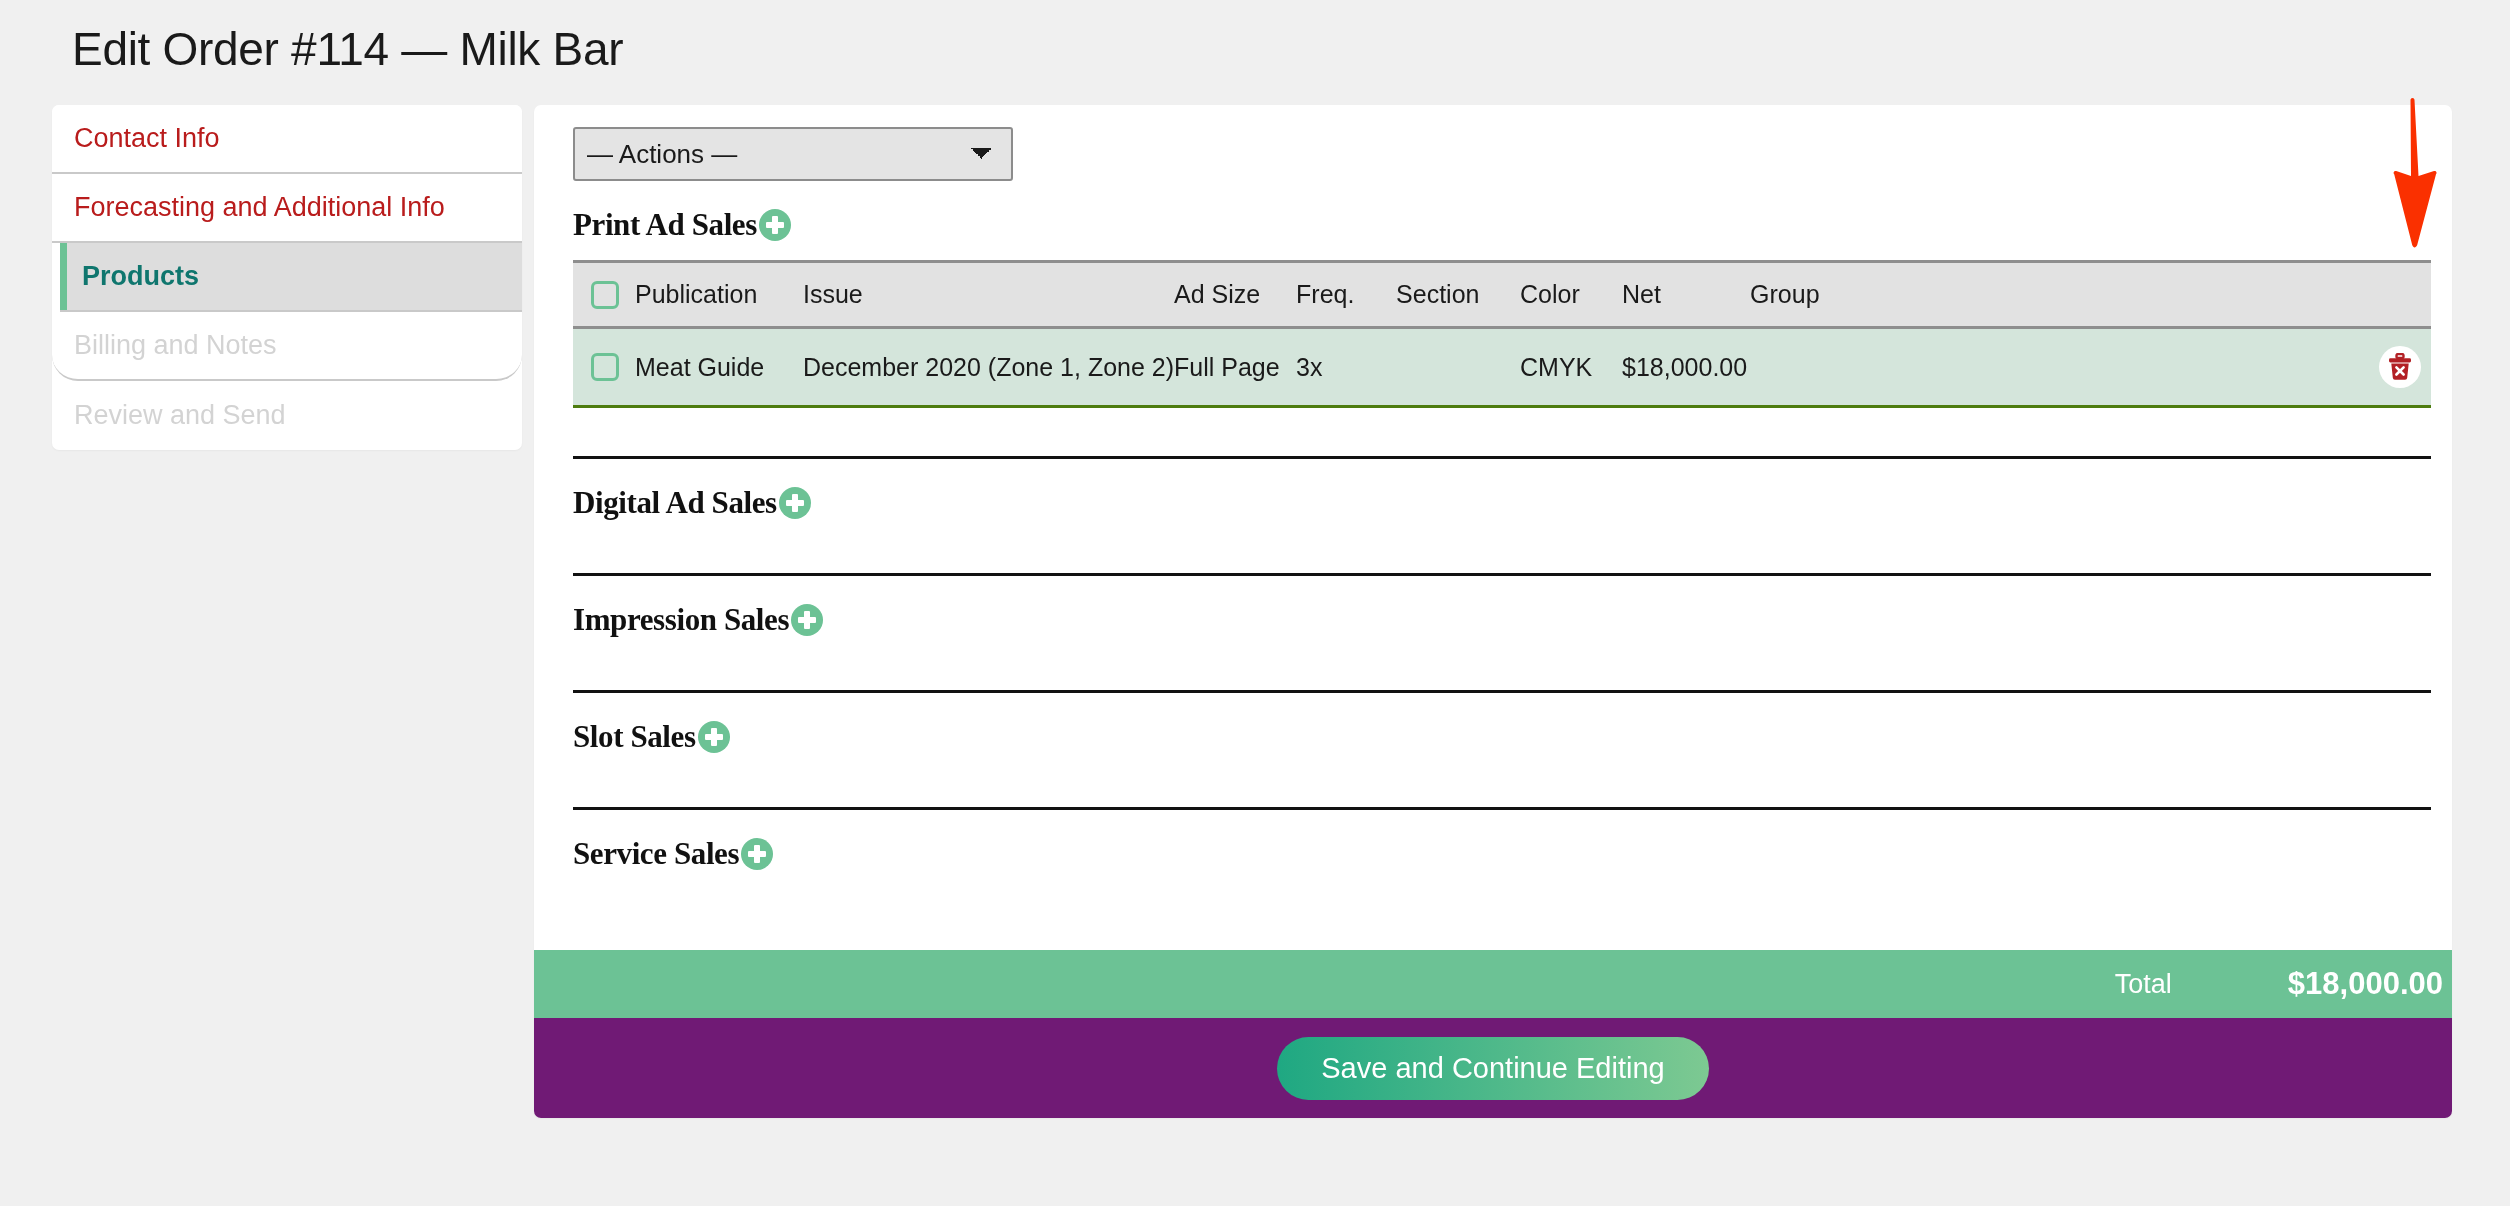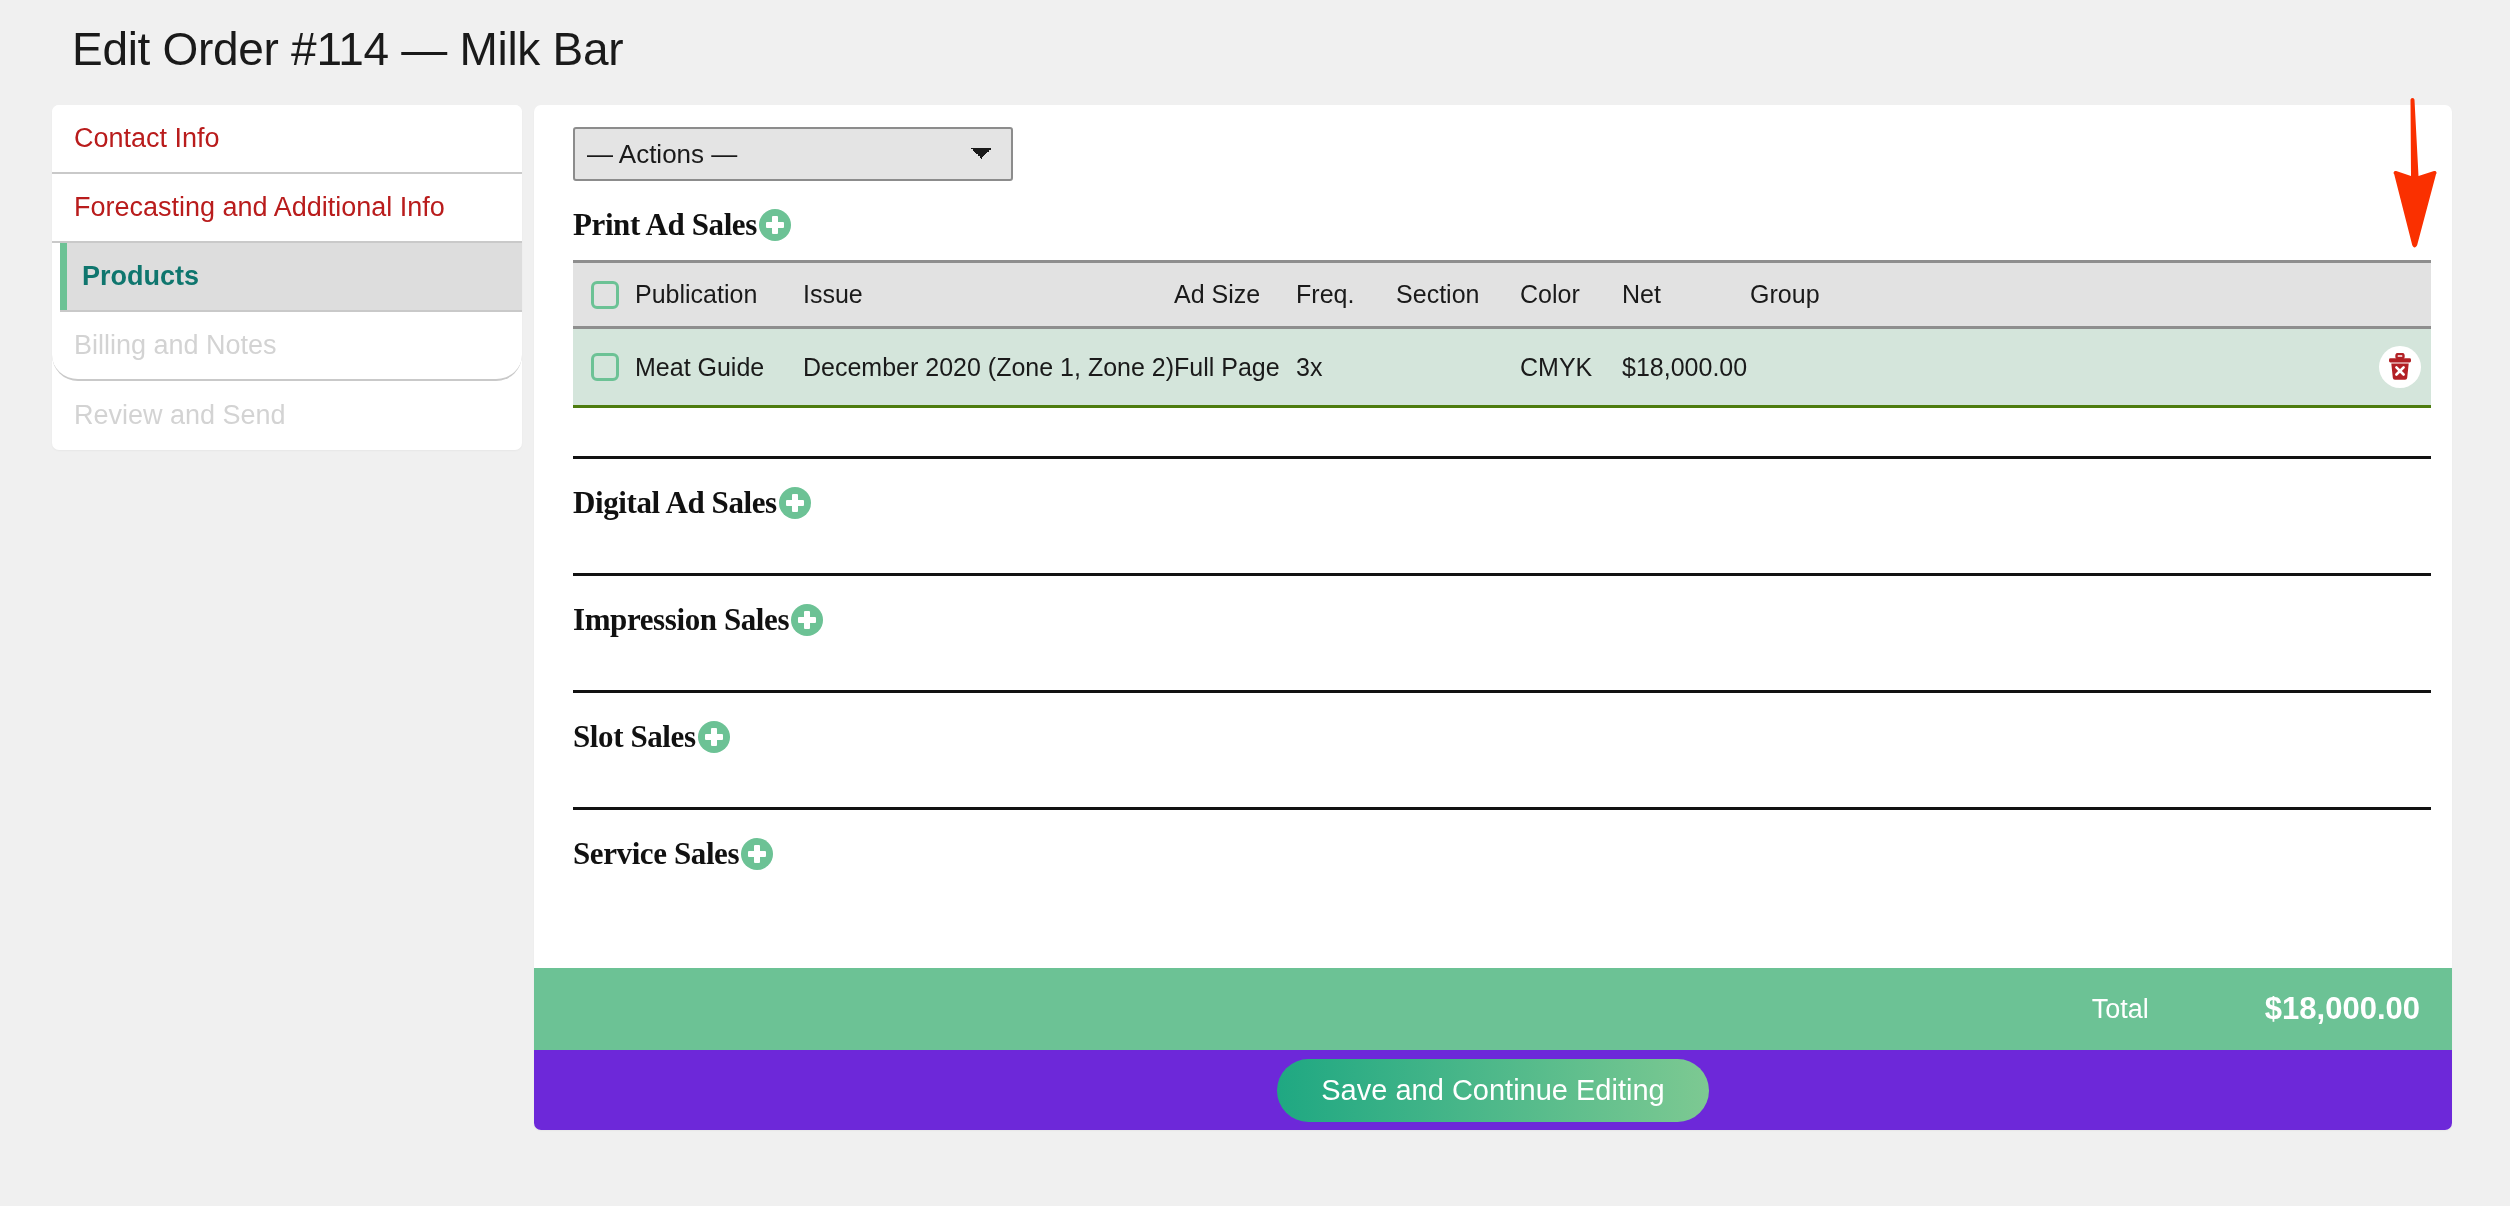--- a/index.html
+++ b/index.html
@@ -186,42 +186,42 @@
     align-items: center;
     justify-content: center;
     margin-left: auto;
     margin-right: 10px;
     cursor: pointer;
   }
 
   
   .total-bar {
     background: #6cc295;
-    height: 82px;
+    height: 68px;
     display: flex;
     align-items: center;
     justify-content: flex-end;
-    padding-right: 32px;
-    margin-top: 56px;
+    padding-right: 9px;
+    margin-top: 38px;
   }
   .total-label {
     color: #ffffff;
     font-size: 27px;
     margin-right: 116px;
   }
   .total-value {
     color: #ffffff;
     font-size: 31px;
     font-weight: 700;
   }
 
   
   .footer {
-    background: #6d28d9;
-    height: 80px;
+    background: #701a75;
+    height: 100px;
     display: flex;
     align-items: center;
     justify-content: center;
   }
   .save-btn {
     background: linear-gradient(to right, #1fa882, #7dc992);
     border: none;
     border-radius: 40px;
     color: #ffffff;
     font-family: "Liberation Sans", sans-serif;

